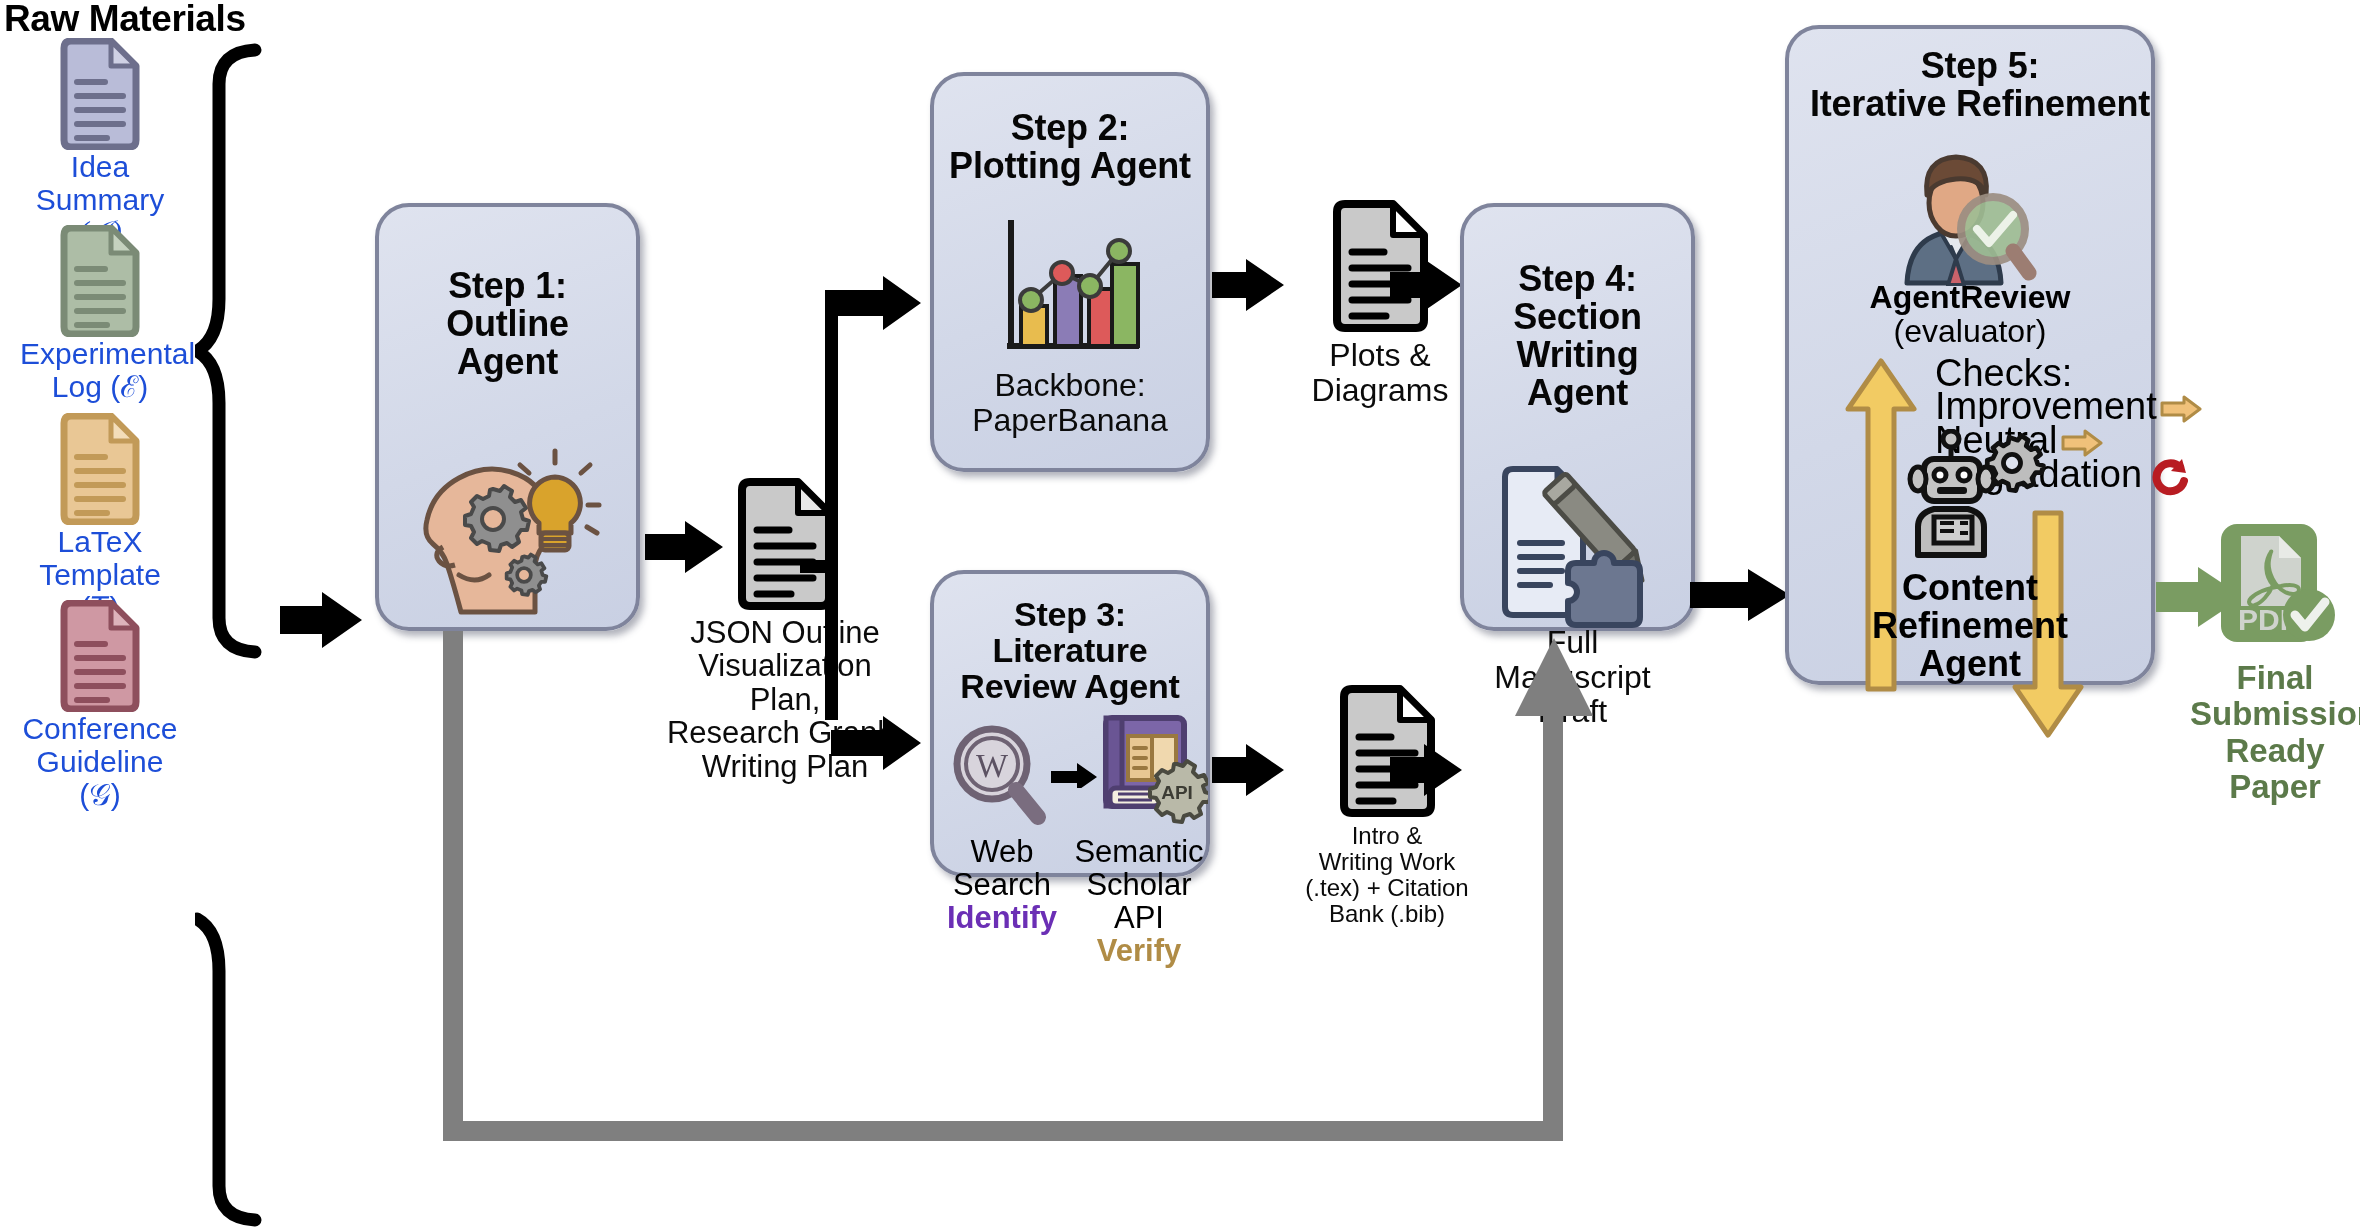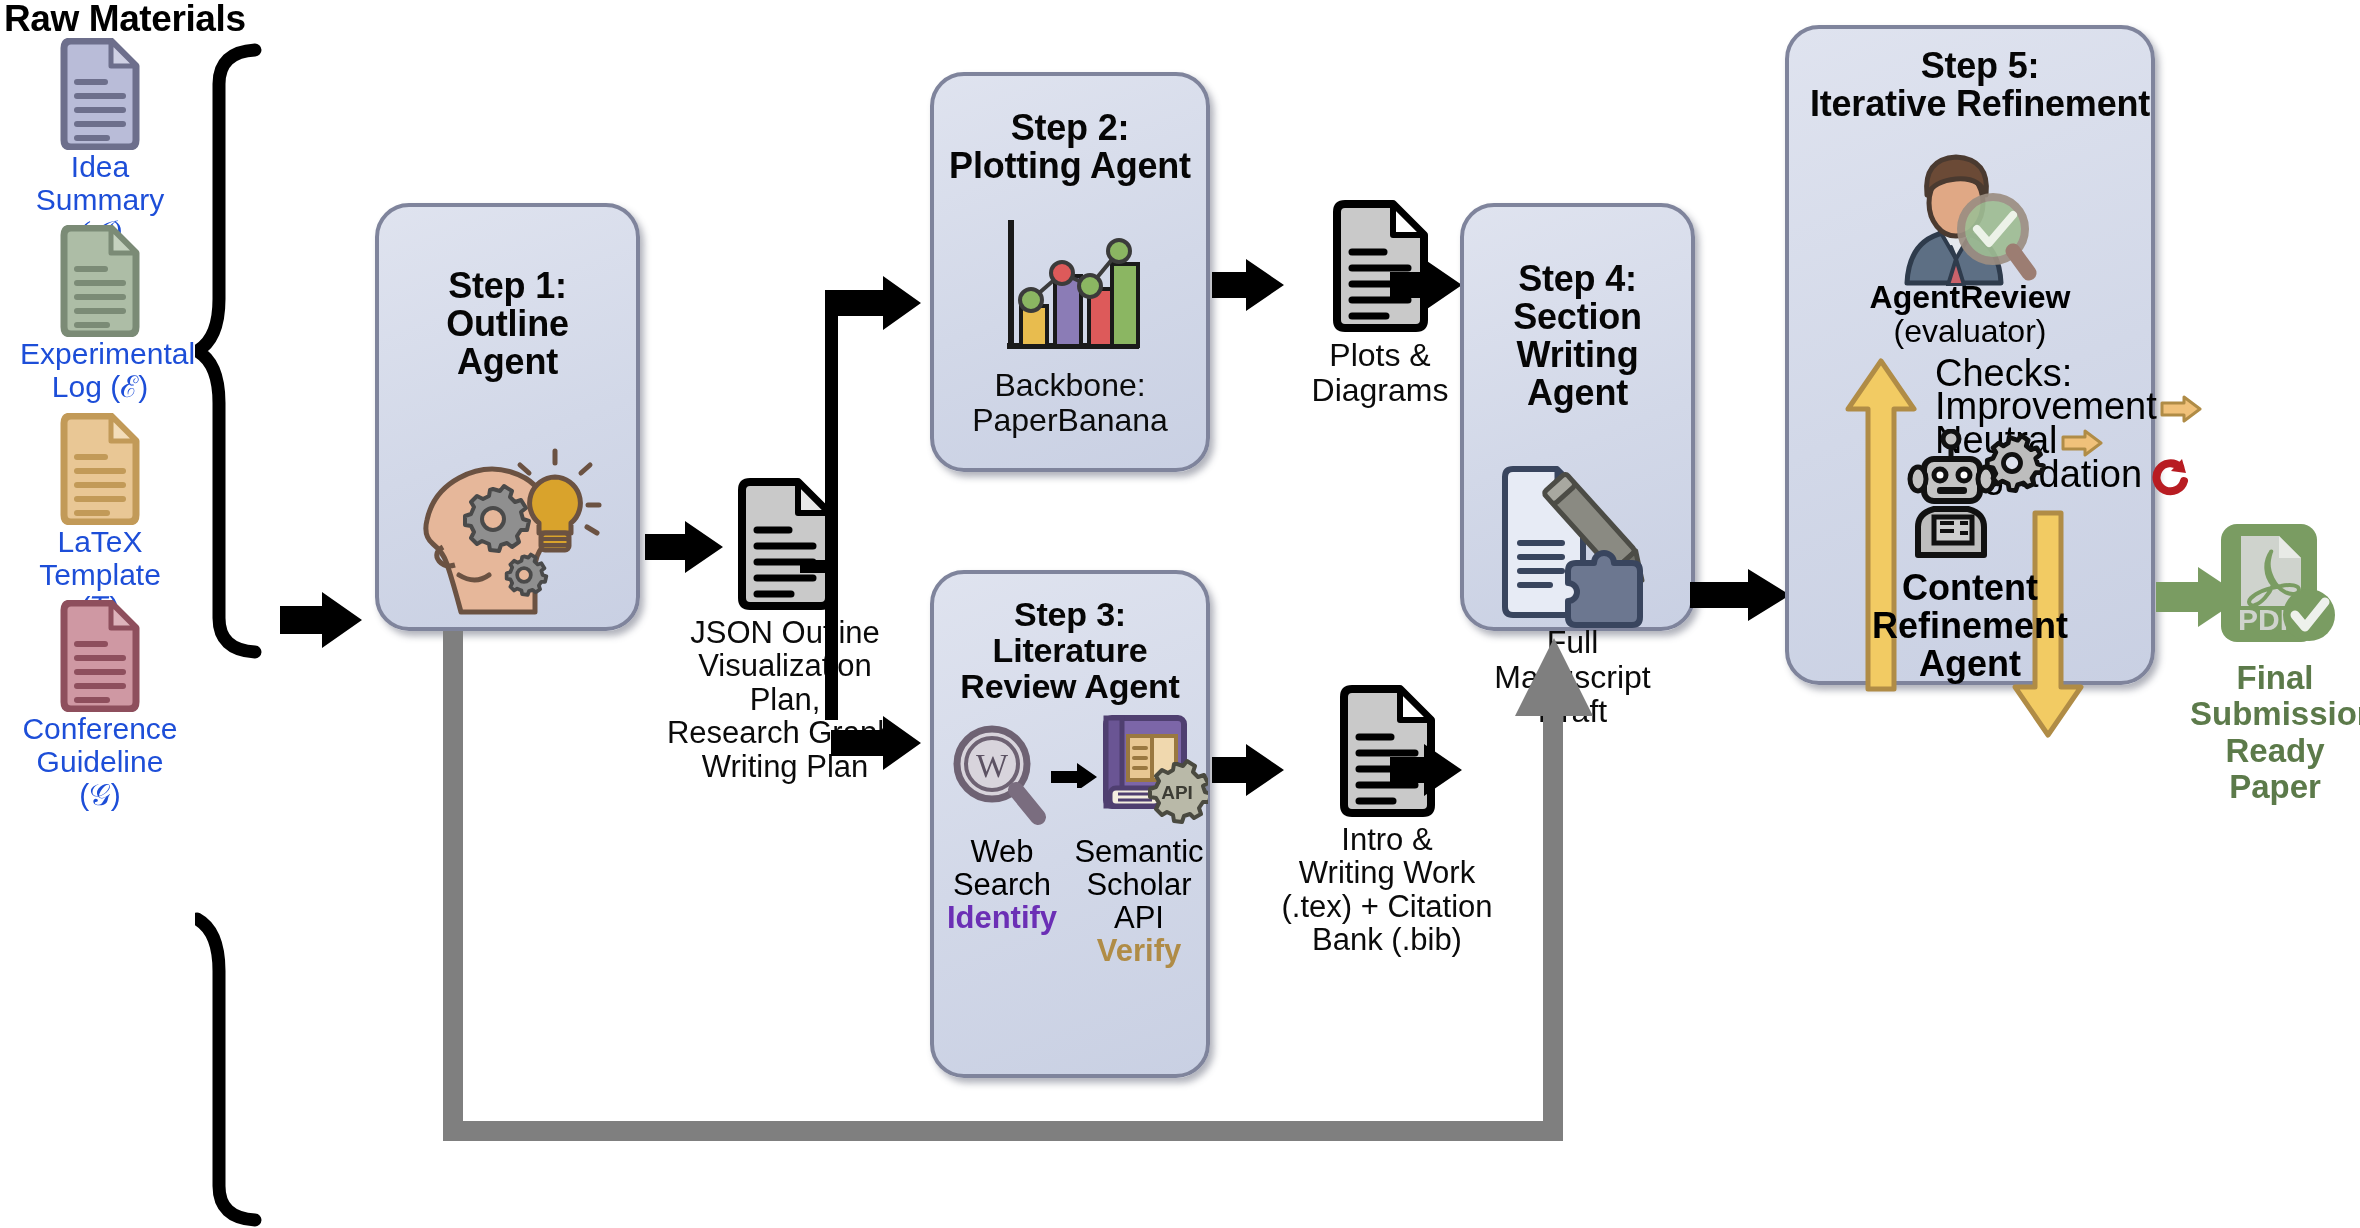--- a/index.html
+++ b/index.html
@@ -266,21 +266,21 @@
     <div class="box-caption" style="font-size:32px;margin-top:6px;">
       <span>Plots &amp;</span><br>
       <span>Diagrams</span>
     </div>
   </div>
 
   <svg class="abs" style="left:1390px;top:250px;" width="80" height="70">
     <path d="M0 22 h34 v-13 l38 26 l-38 26 v-13 h-34 z" fill="#000"></path>
   </svg>
 
-  <div class="agent-box" style="left:930px;top:570px;width:280px;height:508px;">
+  <div class="agent-box" style="left:930px;top:570px;width:280px;height:307px;">
     <div class="box-title" style="font-size:34px;margin-top:22px;">
       <span>Step 3:</span><br>
       <span>Literature</span><br>
       <span>Review Agent</span>
     </div>
 
     <div class="abs" style="left:14px;top:148px;">
       <svg width="100" height="110" viewBox="0 0 100 110">
         <circle cx="44" cy="42" r="35" fill="#d8d4dc" stroke="#6e6273" stroke-width="7"></circle>
         <circle cx="44" cy="42" r="26" fill="none" stroke="#6e6273" stroke-width="4"></circle>
@@ -339,21 +339,21 @@
         <path d="M65 4 l31 31 h-31 z" fill="#fff" stroke="#000" stroke-width="6" stroke-linejoin="round"></path>
         <g stroke="#000" stroke-width="7" stroke-linecap="round">
           <line x1="24" y1="52" x2="56" y2="52"></line>
             <line x1="24" y1="68" x2="80" y2="68"></line>
           <line x1="24" y1="84" x2="80" y2="84"></line>
             <line x1="24" y1="100" x2="80" y2="100"></line>
           <line x1="24" y1="116" x2="58" y2="116"></line>
         </g>
       </svg>
     </div>
-    <div class="box-caption" style="font-size:31px;margin-top:6px;">
+    <div class="box-caption" style="font-size:24px;margin-top:6px;">
       <span>Intro &amp;</span><br>
       <span>Writing Work</span><br>
       <span>(.tex) + Citation</span><br>
       <span>Bank (.bib)</span>
     </div>
   </div>
 
   <svg class="abs" style="left:1390px;top:735px;" width="80" height="70">
     <path d="M0 22 h34 v-13 l38 26 l-38 26 v-13 h-34 z" fill="#000"></path>
   </svg>

